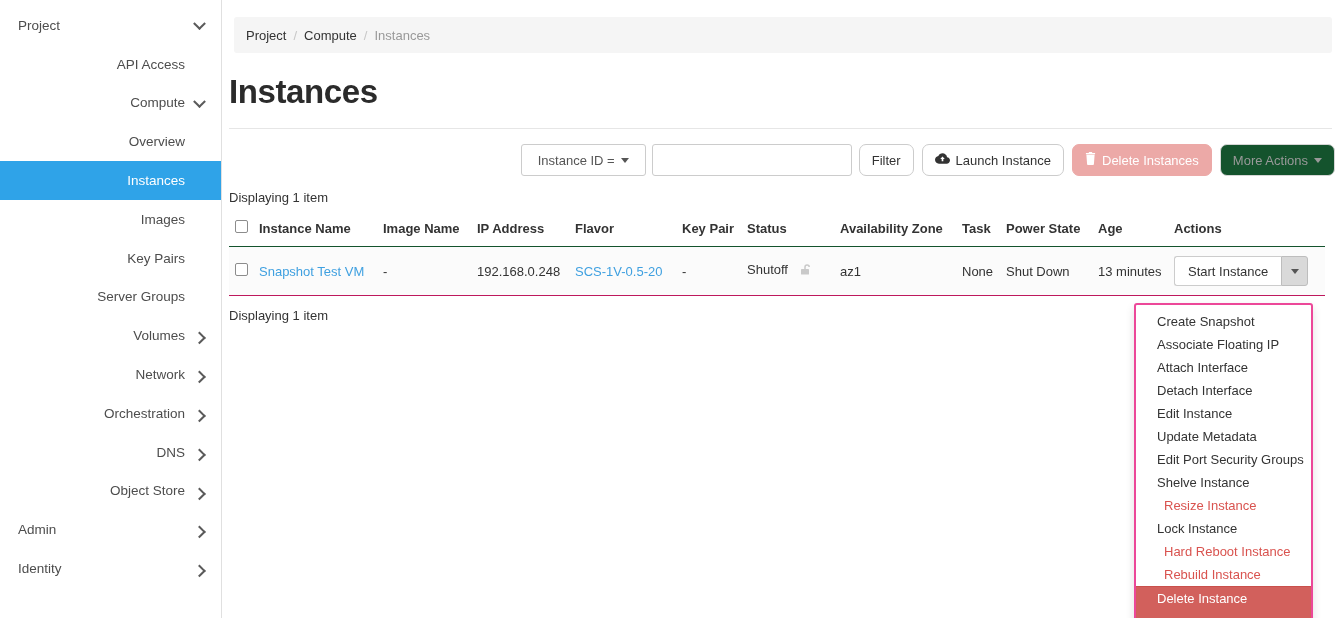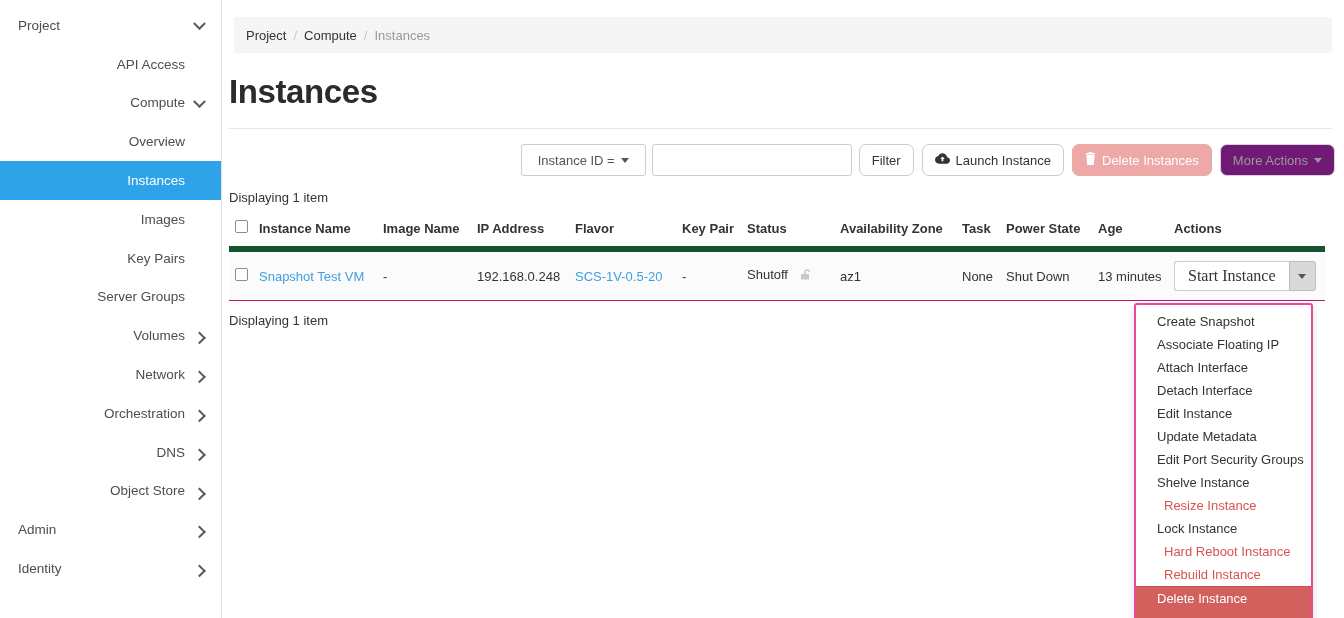--- a/index.html
+++ b/index.html
@@ -140,21 +140,21 @@
   #filter-btn { margin-right: 8px; }
   #launch-btn { margin-right: 8px; font-weight: 400; }
   #delete-btn {
     background: #eca9a7;
     border: 1px solid #eca9a7;
     color: #ffffff;
     margin-right: 8px;
   }
   #more-actions-btn {
     color: #999999;
-    background: #701a75;
+    background: #14532d;
     border-color: #d6d6d6;
   }
   .caret-dn {
     display: inline-block;
     width: 0; height: 0;
     border-left: 4px solid transparent;
     border-right: 4px solid transparent;
     border-top: 5px solid currentColor;
     margin-left: 6px;
     vertical-align: middle;
@@ -171,21 +171,21 @@
     margin: 9px 0 0 7px;
     width: 1096px;
     border-collapse: collapse;
     font-size: 13px;
   }
   #inst-table thead th {
     text-align: left;
     font-weight: 700;
     color: #333333;
     padding: 6px 6px 10px 0;
-    border-bottom: 6px solid #14532d;
+    border-bottom: 1px solid #14532d;
     white-space: nowrap;
   }
   #inst-table tbody td {
     padding: 9px 6px 9px 0;
     border-bottom: 1px solid #be185d;
     color: #333333;
     background: #fbfbfb;
     white-space: nowrap;
     vertical-align: middle;
   }
@@ -209,21 +209,21 @@
     height: 30px;
     position: relative;
   }
   .split .main {
     border: 1px solid #cccccc;
     border-right: none;
     border-radius: 3px 0 0 3px;
     background: #ffffff;
     padding: 0 13px;
     display: flex; align-items: center;
-    font-size: 16px; color: #333; cursor: pointer; font-family: Liberation Serif, serif;
+    font-size: 13px; color: #333; cursor: pointer;
   }
   .split .toggle {
     border: 1px solid #bdbdbd;
     border-radius: 0 3px 3px 0;
     background: #d9d9d9;
     width: 27px;
     display: flex; align-items: center; justify-content: center;
     cursor: pointer;
   }
   .split .toggle .caret-dn { margin-left: 0; border-top-color: #555; }

